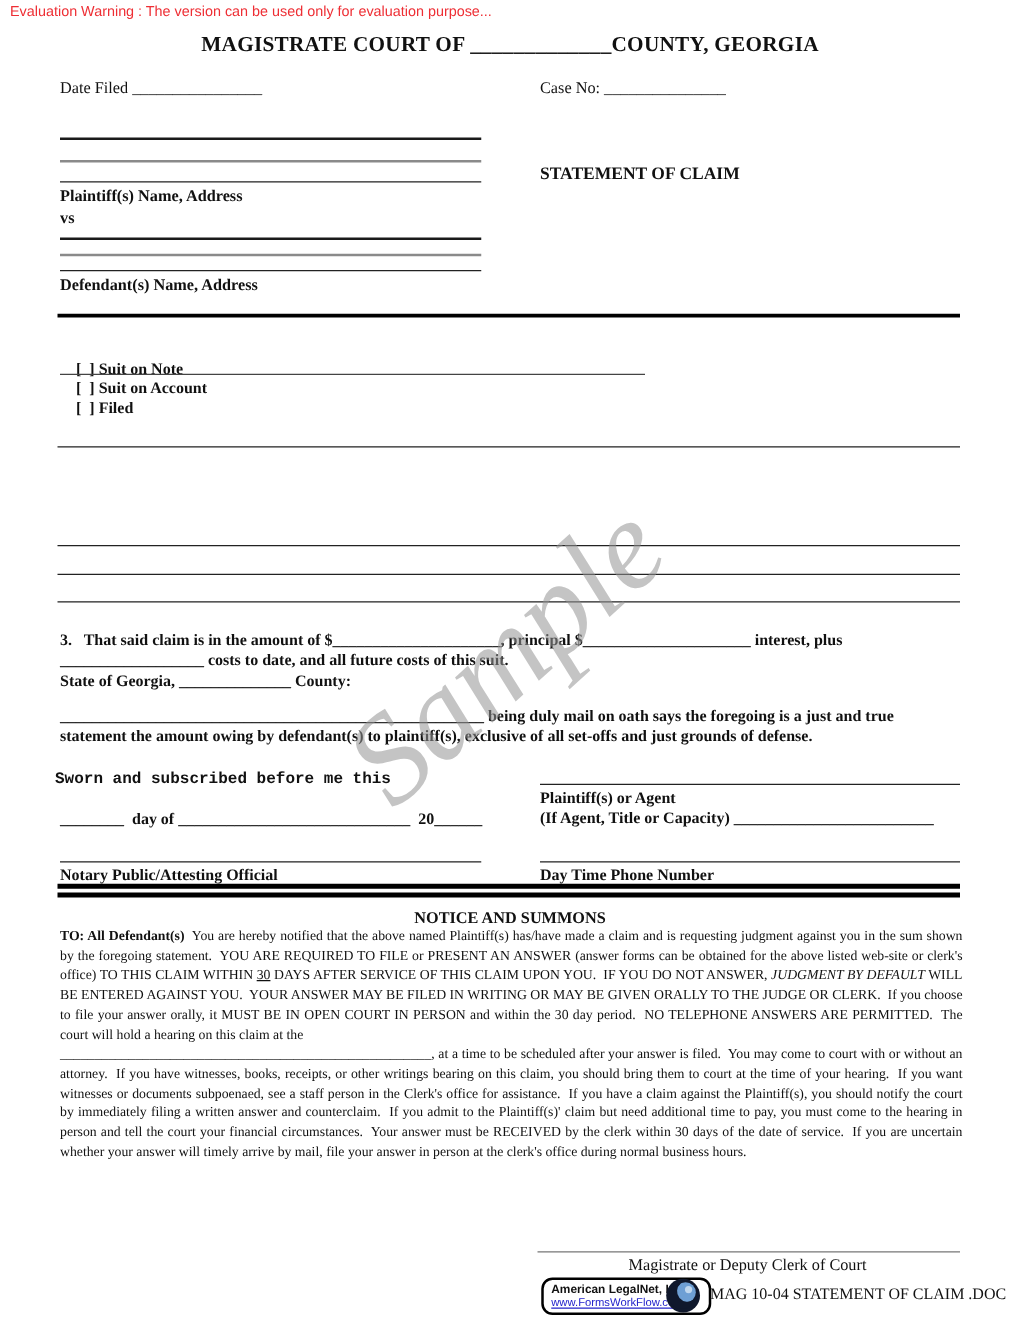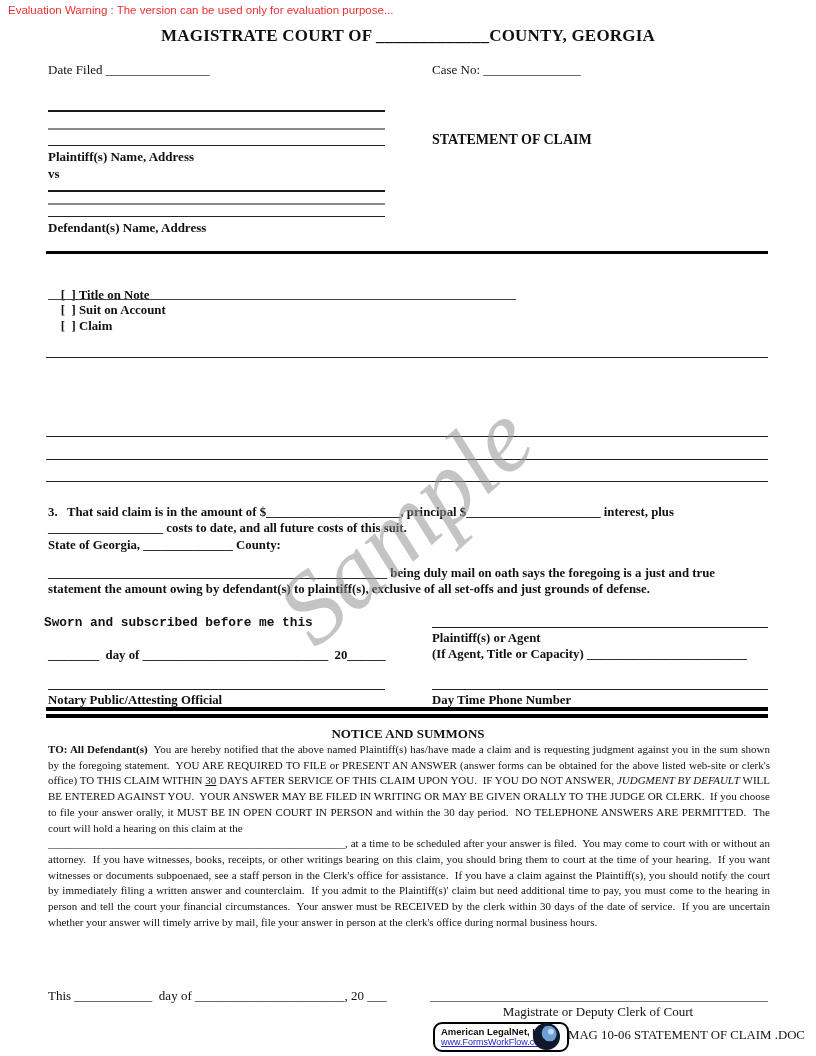--- a/index.html
+++ b/index.html
@@ -54,23 +54,23 @@
   <div class="line" style="left:48px;top:190px;width:337px;"></div>
   <div class="line gray" style="left:48px;top:203px;width:337px;"></div>
   <div class="line thin" style="left:48px;top:216px;width:337px;"></div>
   <div class="t b fs13" style="left:48px;top:220px;">Defendant(s) Name, Address</div>
 
   <div class="t b" style="left:432px;top:131px;font-size:14px;">STATEMENT OF CLAIM</div>
 
   <div class="bar" style="left:46px;top:251px;width:722px;height:3px;"></div>
 
   <div class="t b fs128" style="left:48px;top:272px;">
-    <span class="suit-item">[  ] Title on Note</span>
+    <span class="suit-item">[  ] Suit on Note</span>
     <span class="suit-item">[  ] Suit on Account</span>
-    <span class="suit-item">[  ] Claim</span>
+    <span class="suit-item">[  ] Filed</span>
   </div>
 
   <div class="line hair" style="left:48px;top:299px;width:468px;"></div>
 
   <div class="line thin" style="left:46px;top:357px;width:722px;"></div>
 
 
   <div class="line thin" style="left:46px;top:436px;width:722px;"></div>
   <div class="line thin" style="left:46px;top:459px;width:722px;"></div>
   <div class="line thin" style="left:46px;top:481px;width:722px;"></div>
@@ -89,29 +89,28 @@
   <div class="t b fs128" style="left:432px;top:631px;">Plaintiff(s) or Agent</div>
   <div class="t b fs128" style="left:432px;top:647px;width:340px;">(If Agent, Title or Capacity) _________________________</div>
   <div class="line thin" style="left:432px;top:689px;width:336px;"></div>
   <div class="t b fs128" style="left:432px;top:693px;">Day Time Phone Number</div>
 
   <div class="dbl" style="left:46px;top:707px;width:722px;"></div>
 
   <div class="t b fs13 ctr" style="left:0;top:726px;width:816px;">NOTICE AND SUMMONS</div>
   <div class="t notice" style="left:48px;top:742px;"><span style="font-weight: bold;">TO: All Defendant(s)</span><span>  You are hereby notified that the above named Plaintiff(s) has/have made a claim and is requesting judgment against you in the sum shown by the foregoing statement.  YOU ARE REQUIRED TO FILE or PRESENT AN ANSWER (answer forms can be obtained for the above listed web-site or clerk's office) TO THIS CLAIM WITHIN </span><span style="text-decoration: underline;">30</span><span> DAYS AFTER SERVICE OF THIS CLAIM UPON YOU.  IF YOU DO NOT ANSWER, </span><span style="font-style: italic;">JUDGMENT BY DEFAULT</span><span> WILL BE ENTERED AGAINST YOU.  YOUR ANSWER MAY BE FILED IN WRITING OR MAY BE GIVEN ORALLY TO THE JUDGE OR CLERK.  If you choose to file your answer orally, it MUST BE IN OPEN COURT IN PERSON and within the 30 day period.  NO TELEPHONE ANSWERS ARE PERMITTED.  The court will hold a hearing on this claim at the</span><br><span>______________________________________________________, at a time to be scheduled after your answer is filed.  You may come to court with or without an attorney.  If you have witnesses, books, receipts, or other writings bearing on this claim, you should bring them to court at the time of your hearing.  If you want witnesses or documents subpoenaed, see a staff person in the Clerk's office for assistance.  If you have a claim against the Plaintiff(s), you should notify the court by immediately filing a written answer and counterclaim.  If you admit to the Plaintiff(s)' claim but need additional time to pay, you must come to the hearing in person and tell the court your financial circumstances.  Your answer must be RECEIVED by the clerk within 30 days of the date of service.  If you are uncertain whether your answer will timely arrive by mail, file your answer in person at the clerk's office during normal business hours.</span></div>
 
-  <div class="t fs13" style="left:48px;top:988px;white-space:pre;">This ____________  day of _______________________, 20 ___</div>
   <div class="line lt" style="left:430px;top:1001px;width:338px;"></div>
   <div class="t fs13 ctr" style="left:429px;top:1004px;width:338px;">Magistrate or Deputy Clerk of Court</div>
 
   <div class="badge">
     <div class="co sans">American LegalNet, Inc.</div>
     <div class="lk sans">www.FormsWorkFlow.com</div>
   </div>
   <svg class="globe" viewBox="0 0 30 30">
     <circle cx="15" cy="15" r="14" fill="#10182c"></circle>
     <circle cx="17" cy="12.5" r="8.5" fill="#6e9fd4"></circle>
     <path d="M13 5 a10.5 10.5 0 1 0 11 13 a8.5 8.5 0 1 1 -11 -13 z" fill="#10182c"></path>
     <circle cx="19.5" cy="10" r="3" fill="#cfe0f2" opacity="0.85"></circle>
   </svg>
-  <div class="t doccode">MAG 10-06 STATEMENT OF CLAIM .DOC</div>
+  <div class="t doccode">MAG 10-04 STATEMENT OF CLAIM .DOC</div>
 
 </div>
 
 </body></html>

